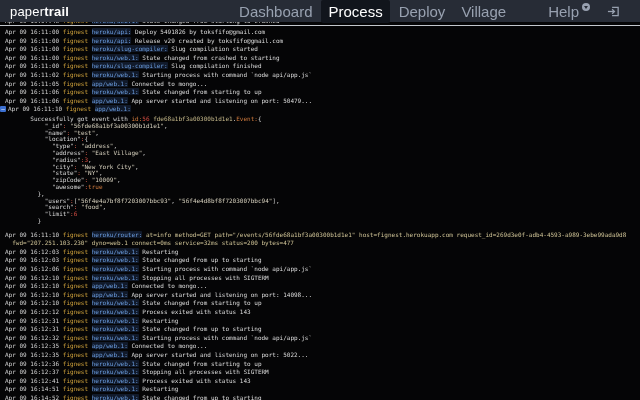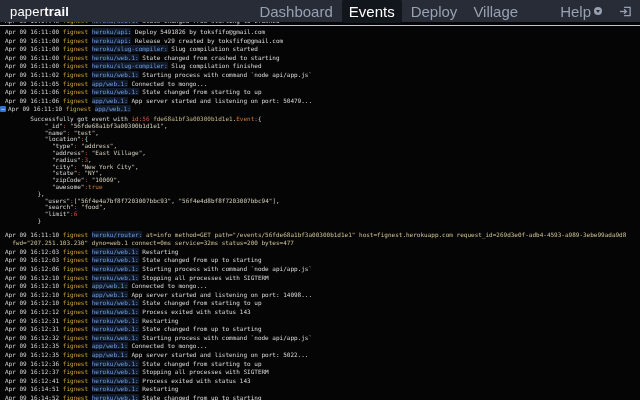--- a/index.html
+++ b/index.html
@@ -6,32 +6,32 @@
   body{
     width:640px;height:400px;overflow:hidden;
     background:#050506;
     font-family:"Liberation Sans", sans-serif;
     position:relative;
   }
   
   .nav{
     position:absolute;top:0;left:0;width:640px;height:22px;
     background:#272c36;display:flex;align-items:center;
-    box-sizing:border-box;padding:0 8px 0 10px;z-index:5;
+    box-sizing:border-box;padding:0 20px 0 10px;z-index:5;
   }
   .logo{color:#ffffff;font-size:13px;letter-spacing:.2px;cursor:pointer;}
   .logo .lt{font-weight:400;}
   .logo .bd{font-weight:700;}
   .nav-spacer{flex:1;}
   .nav-item{
     color:#98a1b0;font-size:15px;padding:3px 7px;margin-left:2px;
     border-radius:2px;cursor:pointer;white-space:nowrap;
   }
   .nav-item.active{background:#11151c;color:#ffffff;}
-  .help-wrap{display:flex;align-items:center;margin-left:28px;}
+  .help-wrap{display:flex;margin-left:28px;}
   .help-circle{
     display:inline-block;width:8px;height:8px;border-radius:50%;
     background:#98a1b0;margin-left:3px;position:relative;
   }
   .help-circle:after{
     content:"";position:absolute;left:2px;top:3px;
     border-left:2px solid transparent;border-right:2px solid transparent;
     border-top:3px solid #272c36;
   }
   .signout{margin-left:10px;display:flex;align-items:center;cursor:pointer;}
@@ -70,21 +70,21 @@
   .jrow .o{color:#cf7a3d;}
   .jrow .h{color:#c6b98a;}
 </style>
 </head>
 <body>
 
 <div class="nav">
   <div class="logo"><span class="lt">paper</span><span class="bd">trail</span></div>
   <div class="nav-spacer"></div>
   <div class="nav-item">Dashboard</div>
-  <div class="nav-item active">Events</div>
+  <div class="nav-item active">Process</div>
   <div class="nav-item">Deploy</div>
   <div class="nav-item">Village</div>
   <div class="nav-item help-wrap">
     <span>Help</span>
     <span class="help-circle"></span>
   </div>
   <div class="signout">
     <svg width="13" height="13" viewBox="0 0 14 14">
       <path d="M5.5 2.5h6.5v9H5.5" fill="none" stroke="#98a1b0" stroke-width="1.4"></path>
       <path d="M1 7h6.5" stroke="#98a1b0" stroke-width="1.4"></path>

